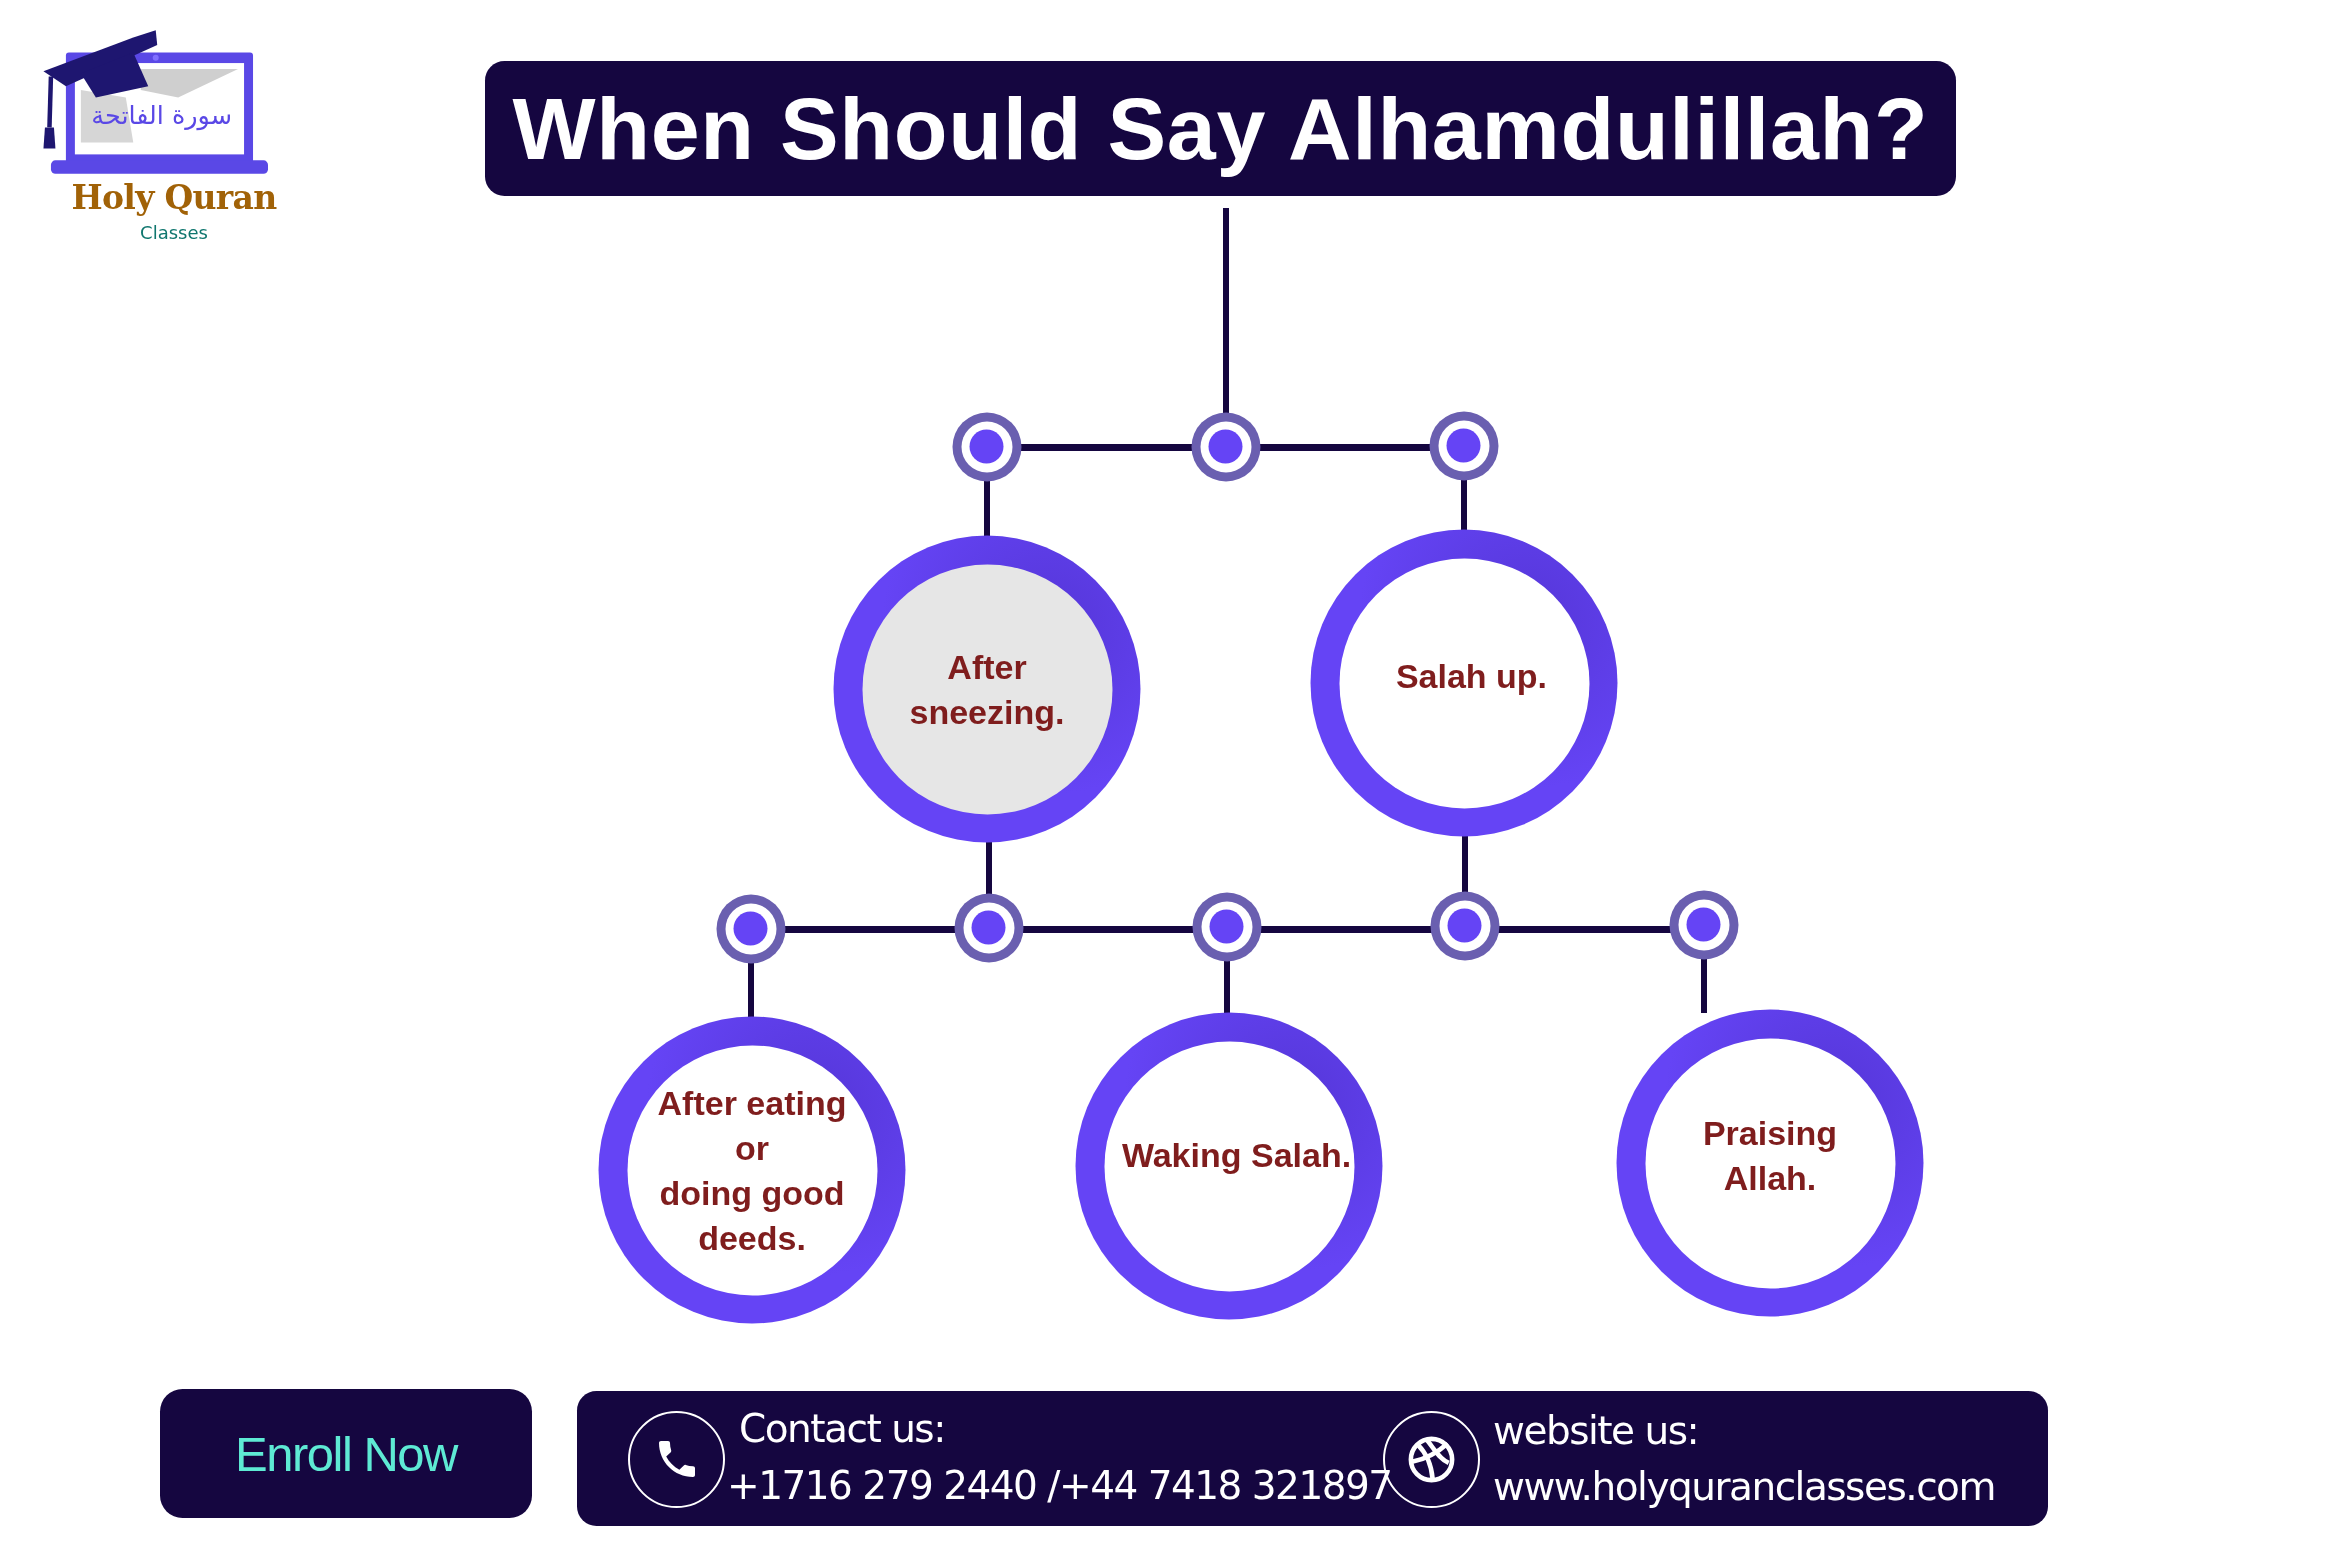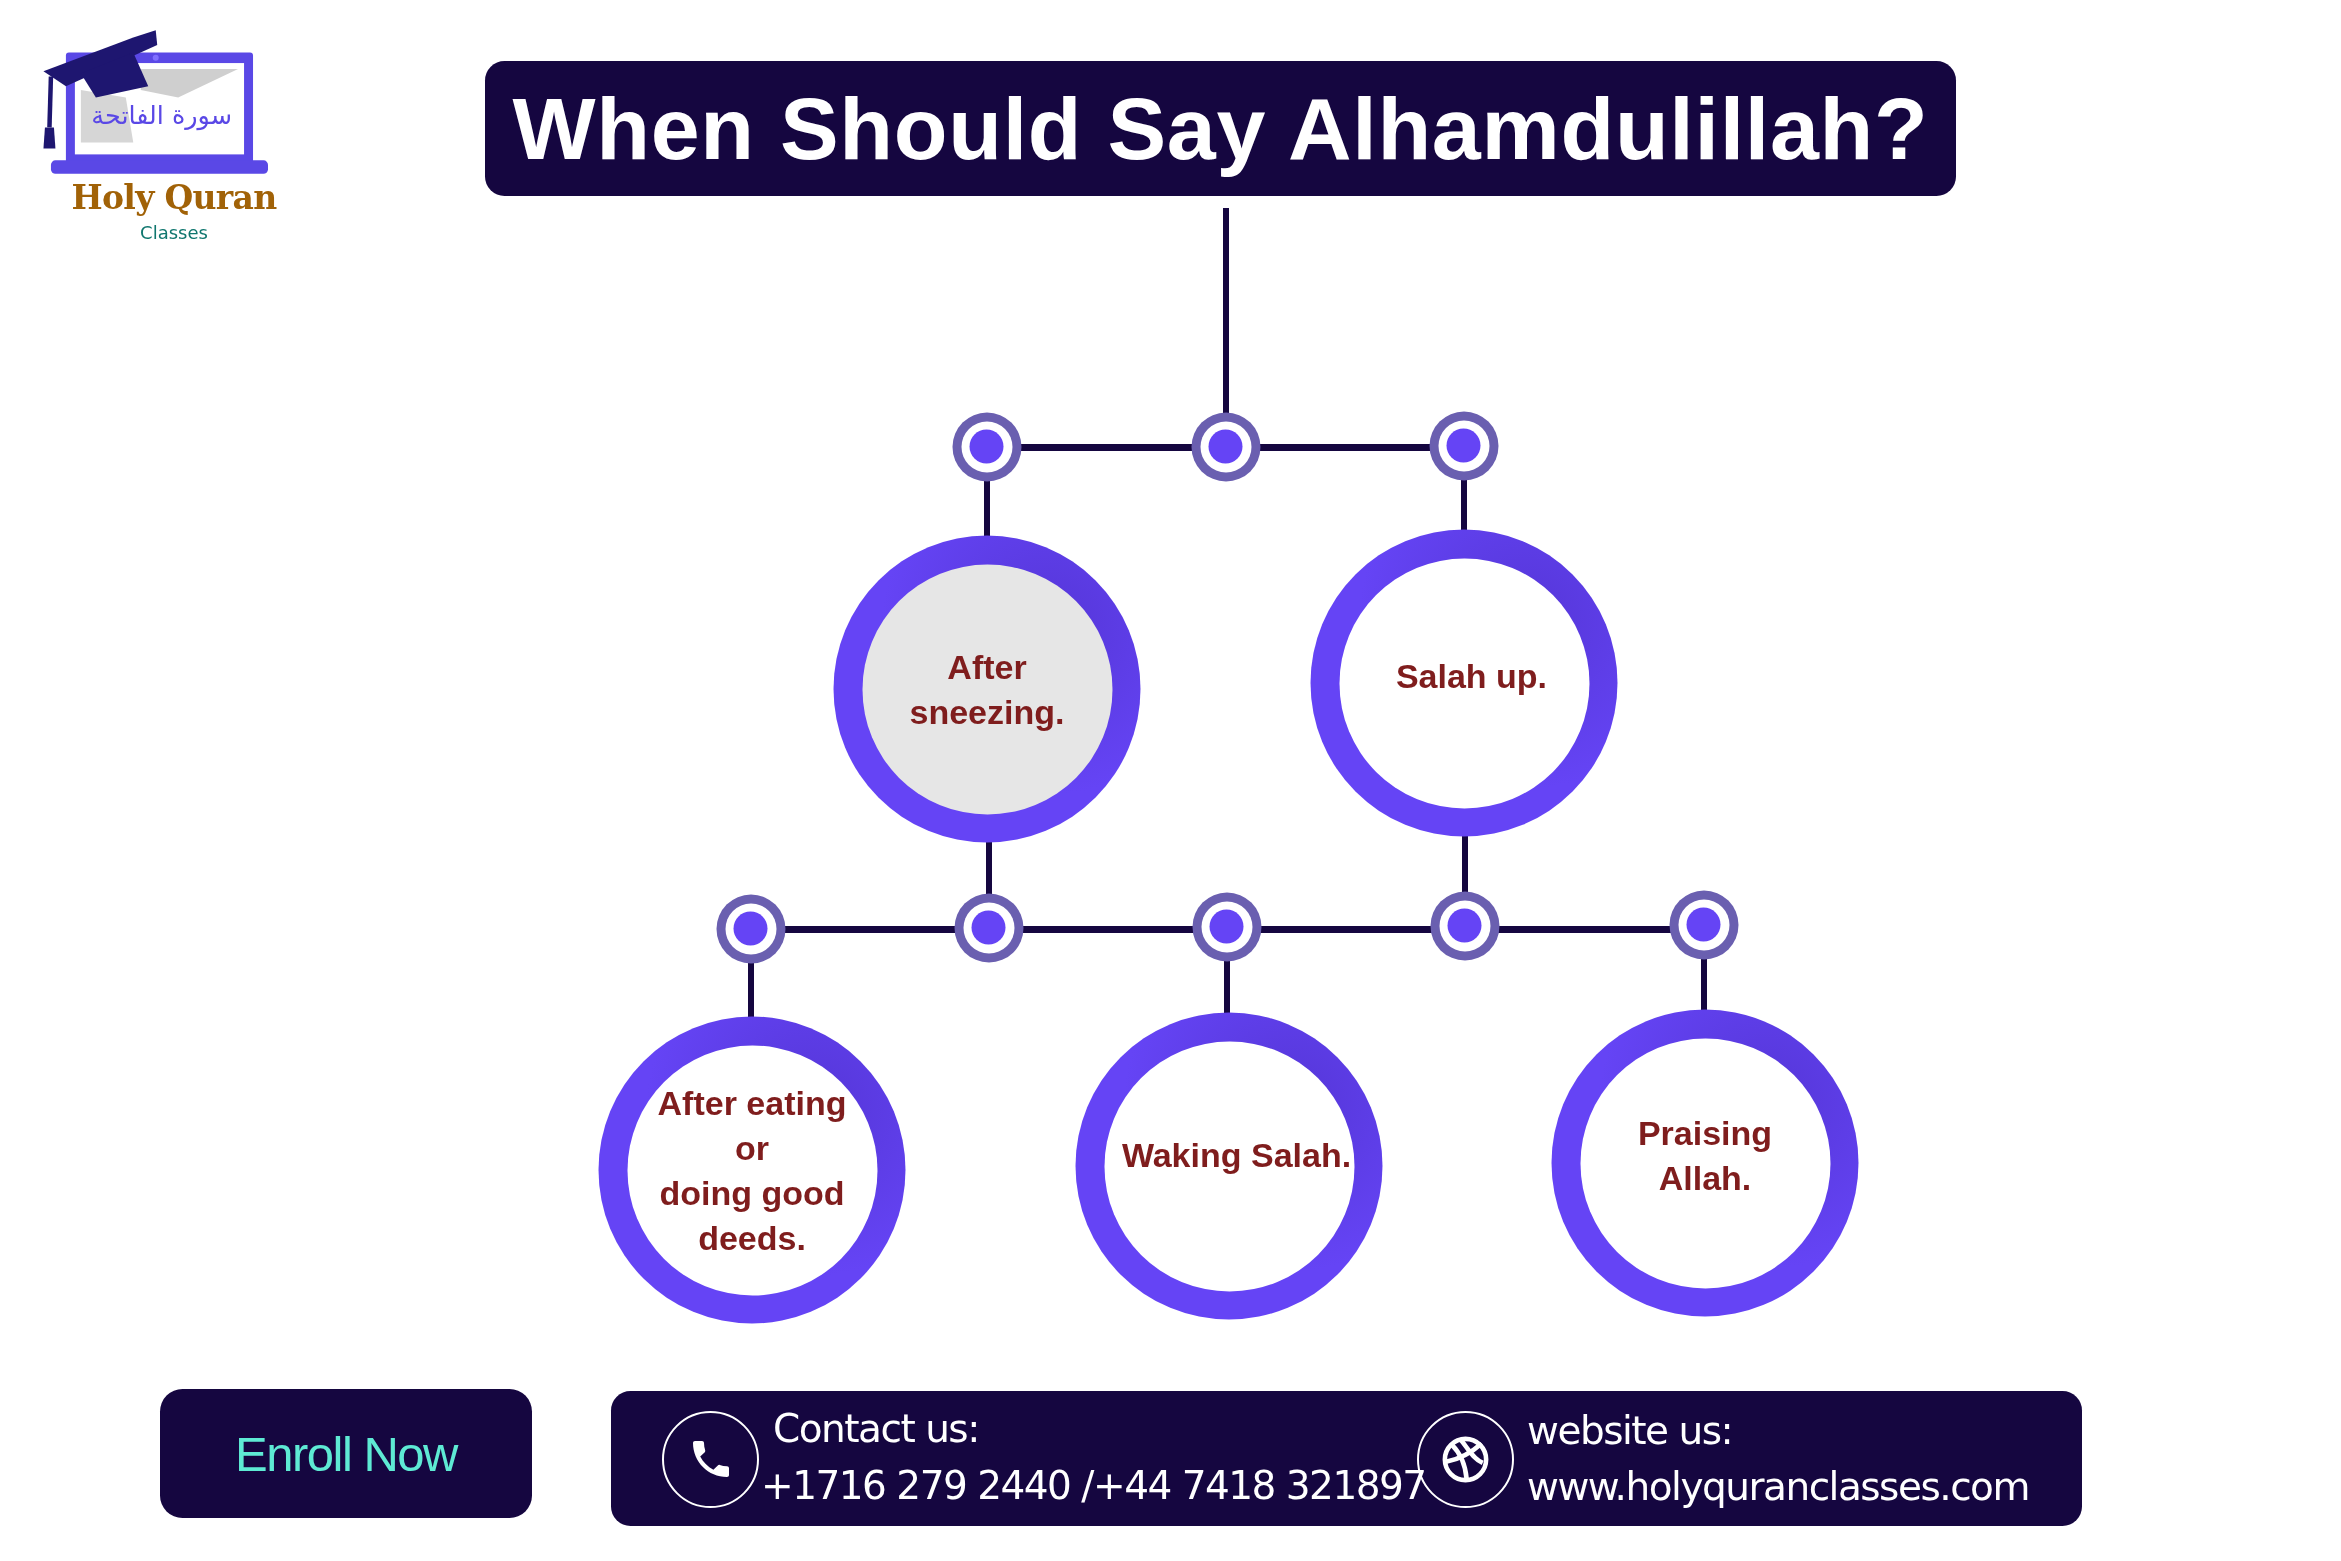--- a/index.html
+++ b/index.html
@@ -41,21 +41,21 @@
   .node-inner.grey { background: #e6e6e6; }
   .node-label { font-weight: bold; font-size: 34px; color: #7f1d1d; line-height: 45px;
                 white-space: pre-line; font-family: "Liberation Sans", sans-serif; }
 
   
   .enroll { left: 160px; top: 1389px; width: 372px; height: 129px; background: #150640;
             border-radius: 22.5px; display: flex; align-items: center; justify-content: center;
             cursor: pointer; }
   .enroll-text { color: #5eead4; font-size: 49px; font-family: Liberation Sans, sans-serif; letter-spacing: -1.5px; }
 
-  .contact-bar { left: 611px; top: 1391px; width: 1471px; height: 135px; background: #150640;
+  .contact-bar { left: 577px; top: 1391px; width: 1471px; height: 135px; background: #150640;
                  border-radius: 19.5px; }
   .circ-icon { position: absolute; width: 93px; height: 93px; border: 2.2px solid #ffffff;
                border-radius: 50%; display: flex; align-items: center; justify-content: center; }
   .info-label { position: absolute; color: #fff; font-size: 39px; font-family: "DejaVu Sans", sans-serif;
                 letter-spacing: -1.5px; white-space: nowrap; }
   .info-value { position: absolute; color: #fff; font-size: 39px; font-family: "DejaVu Sans", sans-serif;
                 letter-spacing: -1.5px; white-space: nowrap; }
 </style>
 </head>
 <body>
@@ -125,21 +125,21 @@
 or
 doing good
 deeds.</span>
   </div>
 </div>
 <div class="node" style="left:1229px; top:1166px;">
   <div class="node-inner">
     <span class="node-label" style="padding-left:15px; margin-top:-22.5px;">Waking Salah.</span>
   </div>
 </div>
-<div class="node" style="left:1705px; top:1163px;">
+<div class="node" style="left:1770px; top:1163px;">
   <div class="node-inner">
     <span class="node-label" style="margin-top:-15px;">Praising
 Allah.</span>
   </div>
 </div>
 
 <div class="abs enroll">
   <span class="enroll-text">Enroll Now</span>
 </div>
 

